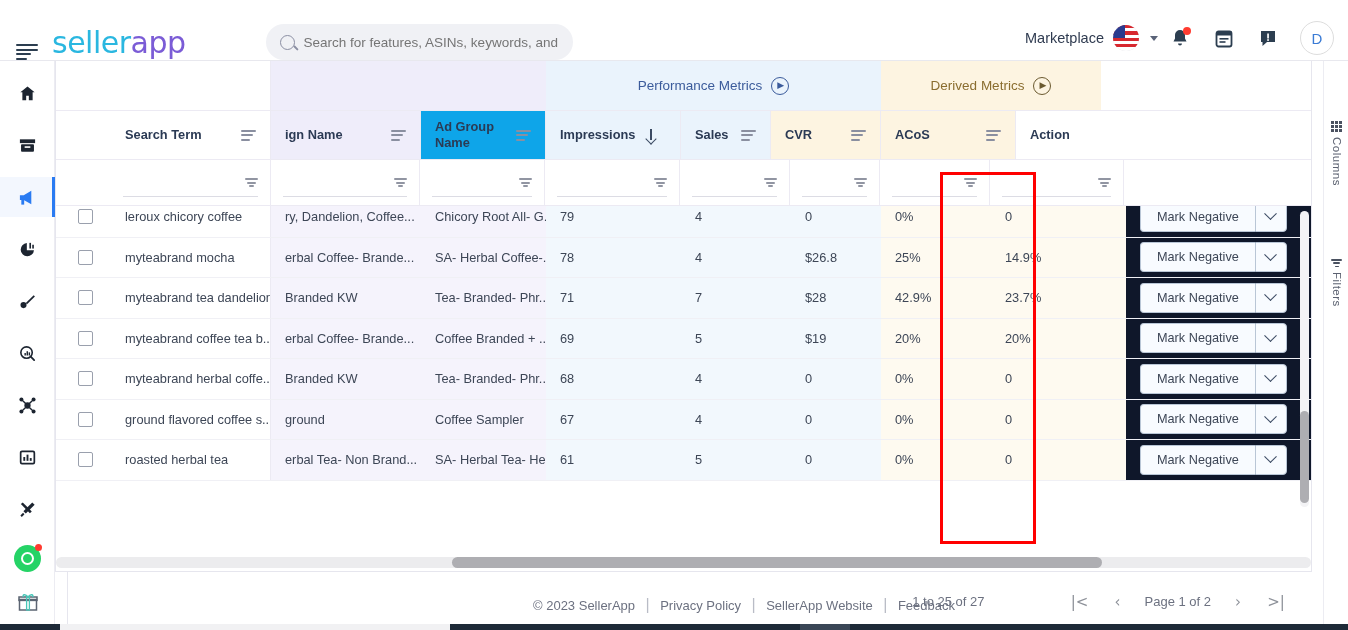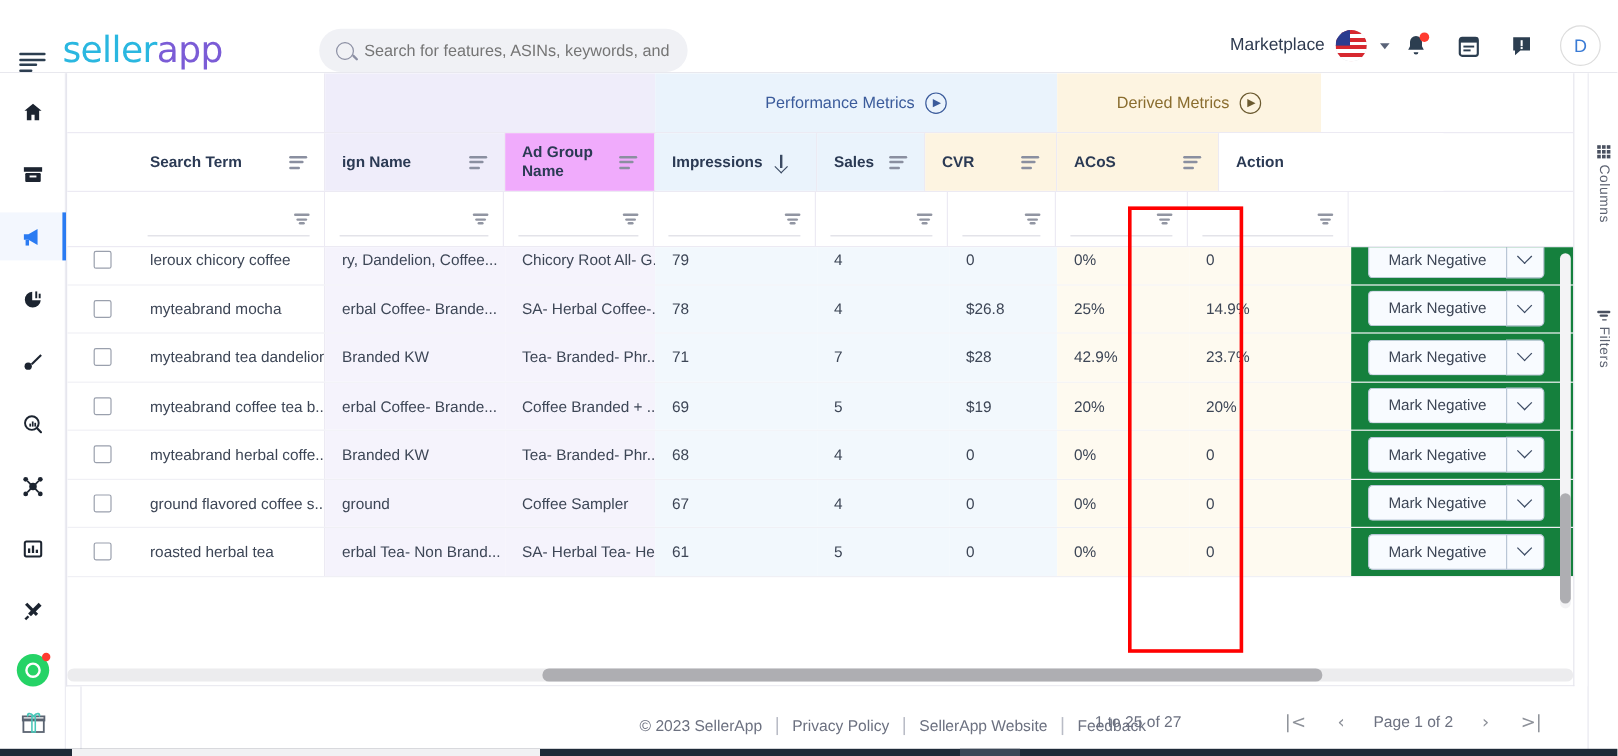--- a/index.html
+++ b/index.html
@@ -135,26 +135,26 @@
   .cbx { width:15px; height:15px; border:1.6px solid #9aa0ad; border-radius:2px; cursor:pointer; flex:none;}
   .w-chk { width:55px; }
   .w-term { width:160px; border-right:1px solid #eceaf3; }
   .w-camp { width:150px; background:#f5f3fc; }
   .w-adg { width:125px; background:#f5f3fc; }
   .w-imp { width:135px; background:#f2f8fd; }
   .w-clk { width:110px; background:#f2f8fd; }
   .w-sal { width:90px; background:#f2f8fd; }
   .w-cvr { width:110px; background:#fefaf0; }
   .w-acos { width:135px; background:#fefaf0; }
-  .w-act { width:187px; background:#15803d; }
+  .w-act { width:187px; background:#0f172a; }
 
   .hw-chk { width:55px; border-right:0; }
   .hw-term { width:160px; }
   .hw-camp { width:150px; background:#efedfa; }
-  .hw-adg { width:125px; background:#f0abfc; }
+  .hw-adg { width:125px; background:#0ea5e9; }
   .hw-imp { width:135px; background:#eaf3fc; }
   .hw-clk { width:110px; background:#eaf3fc; }
   .hw-sal { width:90px; background:#eaf3fc; }
   .hw-cvr { width:110px; background:#fdf4e1; }
   .hw-acos { width:135px; background:#fdf4e1; }
   .hw-act { width:187px; background:#fff; border-right:0; }
 
   .actionwrap { display:flex; align-items:center; }
   .mn { height:30px; display:flex; align-items:center; padding:0 16px; border:1px solid #b9c6d6;
     border-right:0; border-radius:4px 0 0 4px; background:#f8fbff; font-size:12.7px; color:#3d4656;

